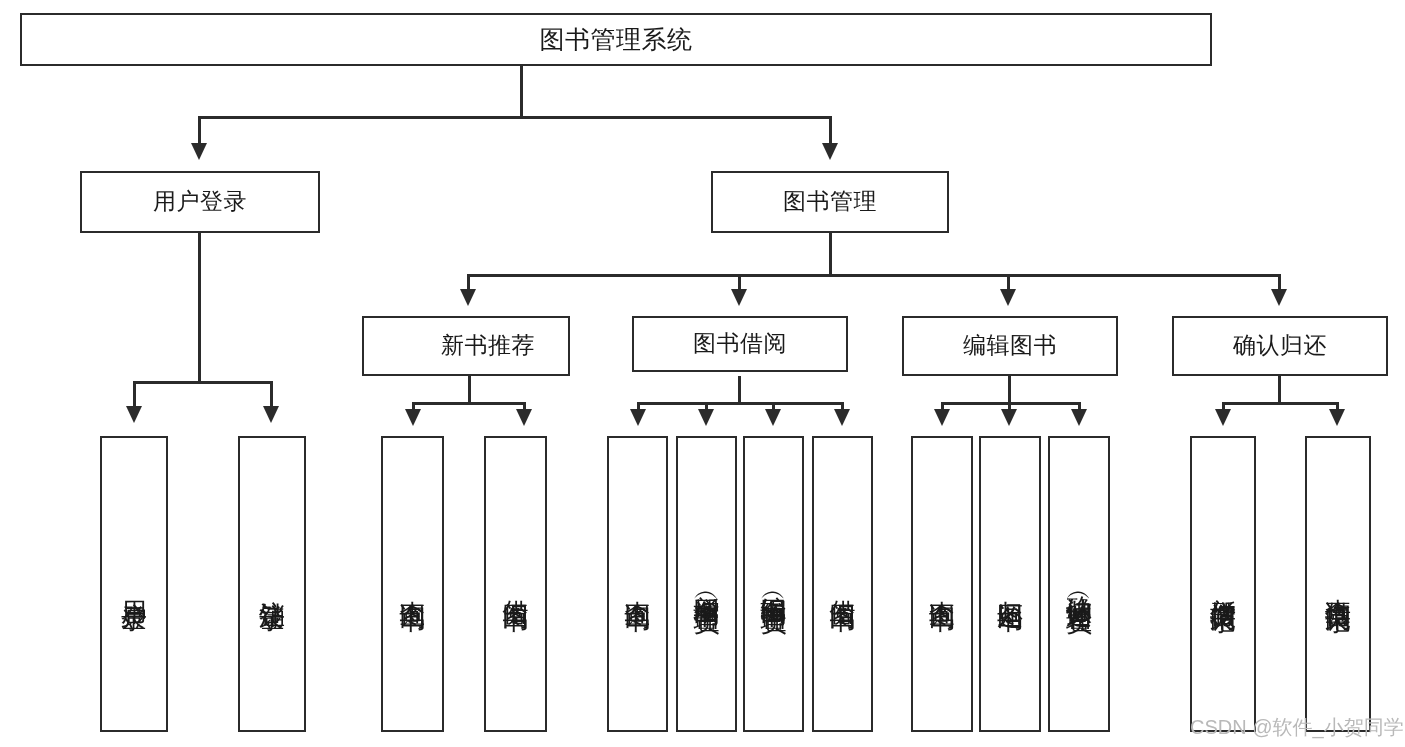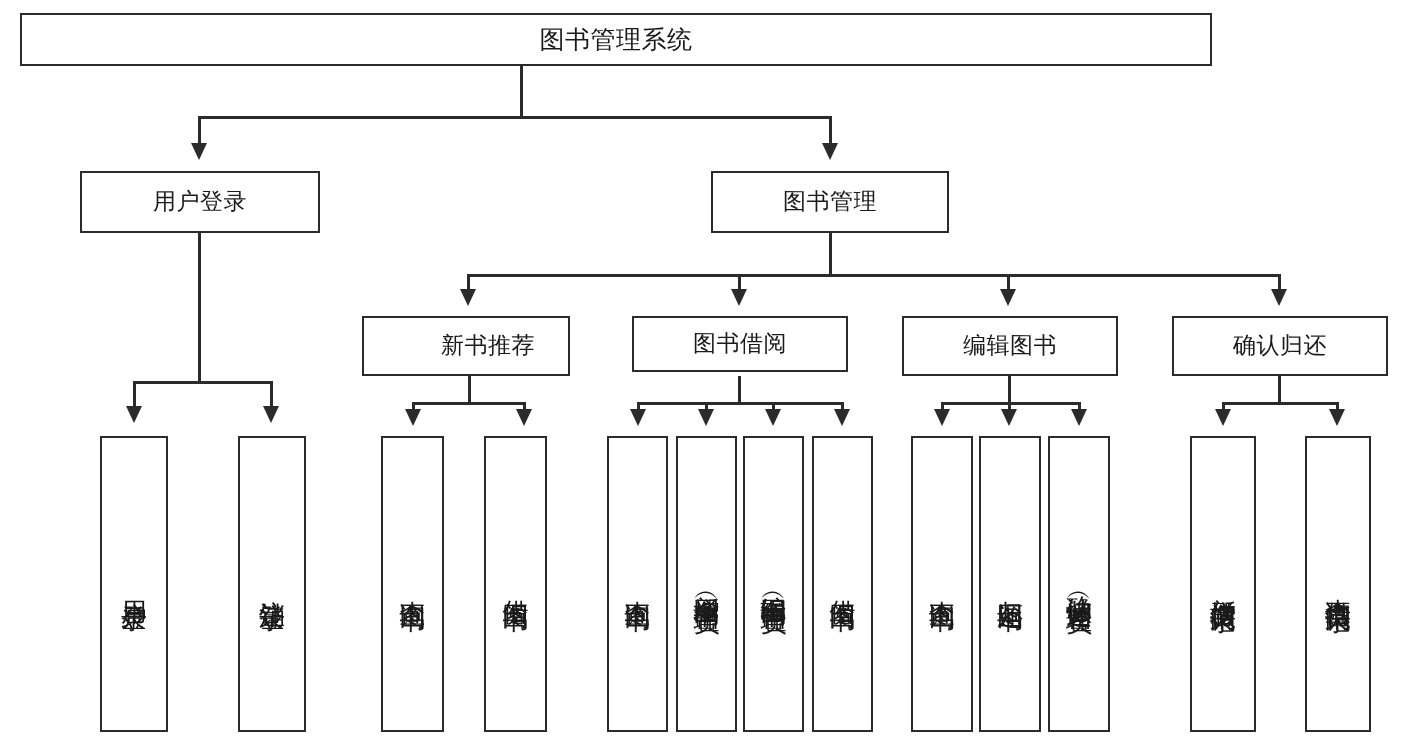--- a/index.html
+++ b/index.html
@@ -203,14 +203,15 @@
     <span class="label">确认归还（管理员）</span>
   </div>
 
   <div class="node leaf" style="left:1190px; top:436px; width:66px; height:296px;">
     <span class="label">新增借阅记录</span>
   </div>
   <div class="node leaf" style="left:1305px; top:436px; width:66px; height:296px;">
     <span class="label">查询借阅记录</span>
   </div>
 
+  <div id="watermark" style="left:1190px; top:714px;">CSDN @软件_小贺同学</div>
 
 </div>
 
 </body></html>

